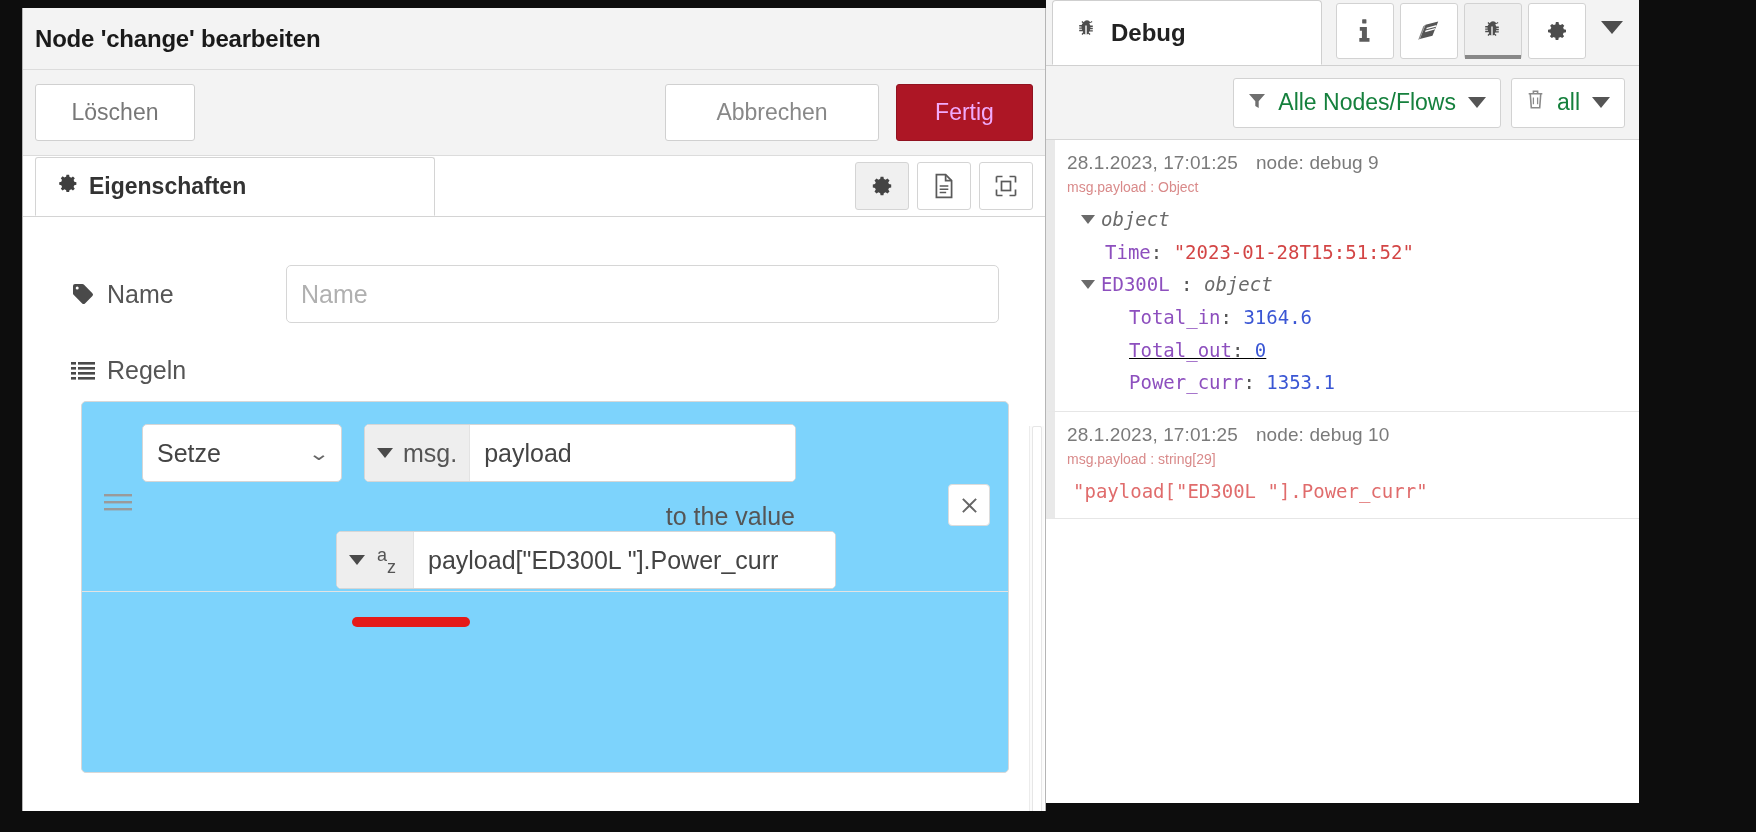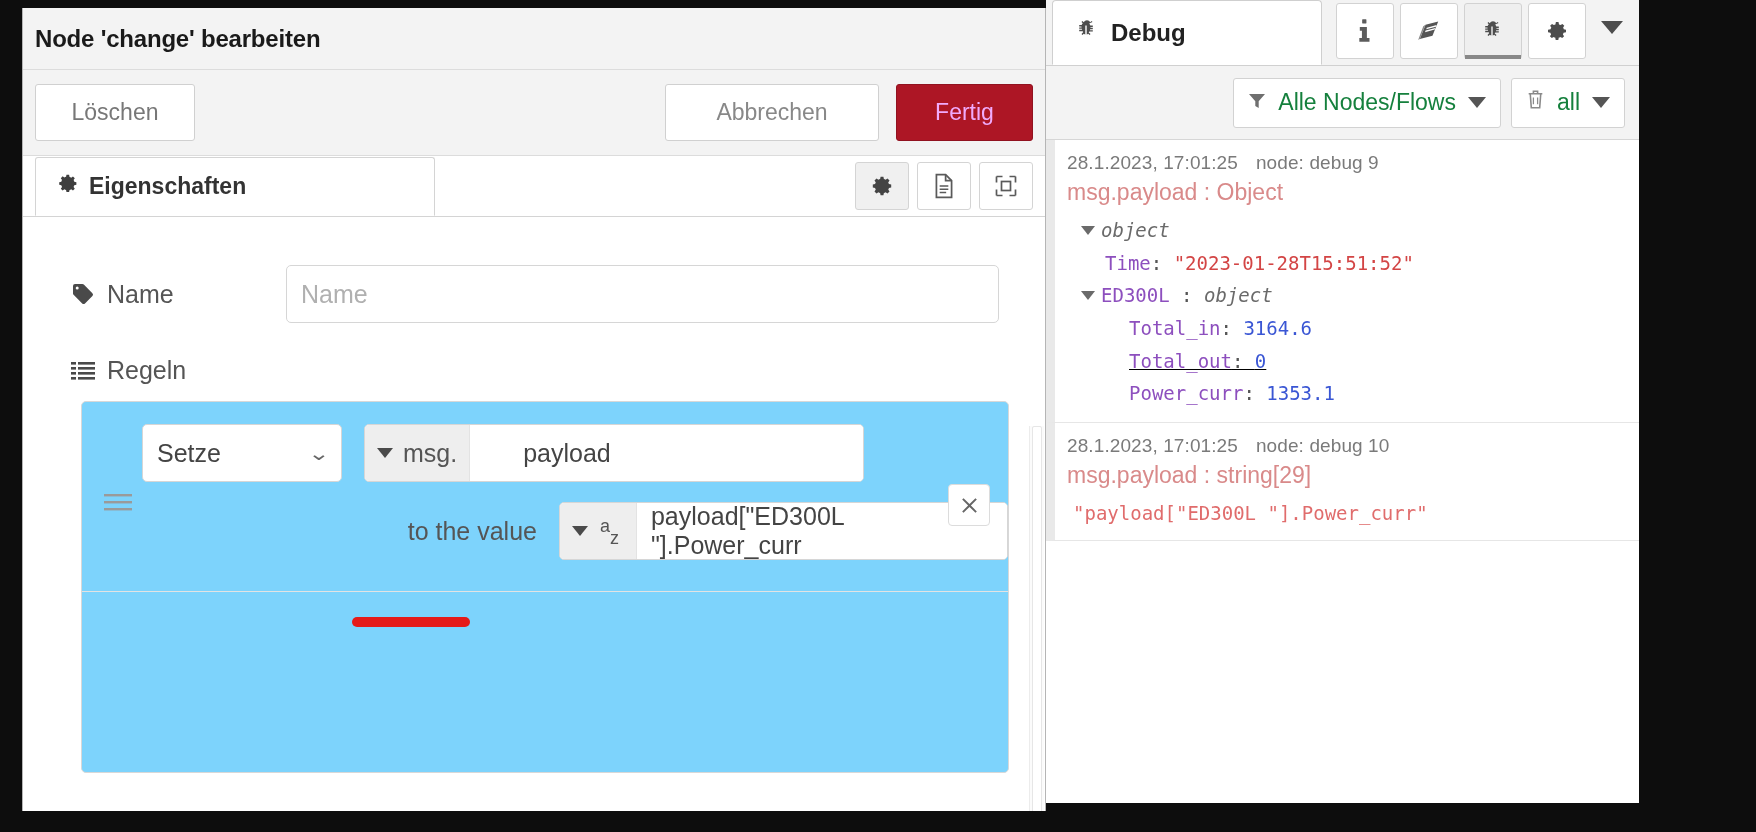--- a/index.html
+++ b/index.html
@@ -228,21 +228,21 @@
     width: 28px;
     color: #9a9a9a;
     font-size: 30px;
     line-height: 1;
     cursor: move;
     user-select: none;
   }
 
   .rule-line { display: flex; align-items: center; }
   .rule-line.first { padding-left: 60px; }
-  .rule-line.second { padding-left: 60px; margin-top: 20px; }
+  .rule-line.second { padding-left: 60px; margin-top: 20px; flex-direction: column; }
 
   #select-action {
     width: 200px;
     height: 58px;
     border: 1px solid #d6d6d6;
     border-radius: 5px;
     background: #ffffff;
     font-family: "Liberation Sans", sans-serif;
     font-size: 25px;
     color: #444;
@@ -289,21 +289,21 @@
   }
   .ti-value {
     flex: 1 1 auto;
     display: flex;
     align-items: center;
     padding: 0 14px;
     font-size: 25px;
     color: #444;
     background: #ffffff;
   }
-  #ti-msg { width: 500px; margin-left: 22px; gap: 39px; }
+  #ti-msg { width: 432px; margin-left: 22px; }
   #ti-expr { width: 500px; margin-left: 22px; }
 
   .az-glyph {
     position: relative;
     width: 26px;
     height: 30px;
     display: inline-block;
   }
   .az-glyph .a {
     position: absolute; left: 2px; top: 0px;
@@ -511,21 +511,21 @@
     font-size: 19px;
     color: #7a7a7a;
     padding: 4px 0 2px 0;
     letter-spacing: 0.1px;
   }
   .dbg-head .node {
     color: #7a7a7a;
     margin-left: 18px;
   }
   .dbg-topic {
-    font-size: 23px;
+    font-size: 14px;
     color: #d98a8a;
     padding: 3px 0 5px 0;
   }
   .dbg-body {
     font-family: "DejaVu Sans Mono", monospace;
     font-size: 19px;
     line-height: 1.72;
     padding-top: 3px;
   }
   .tri {

